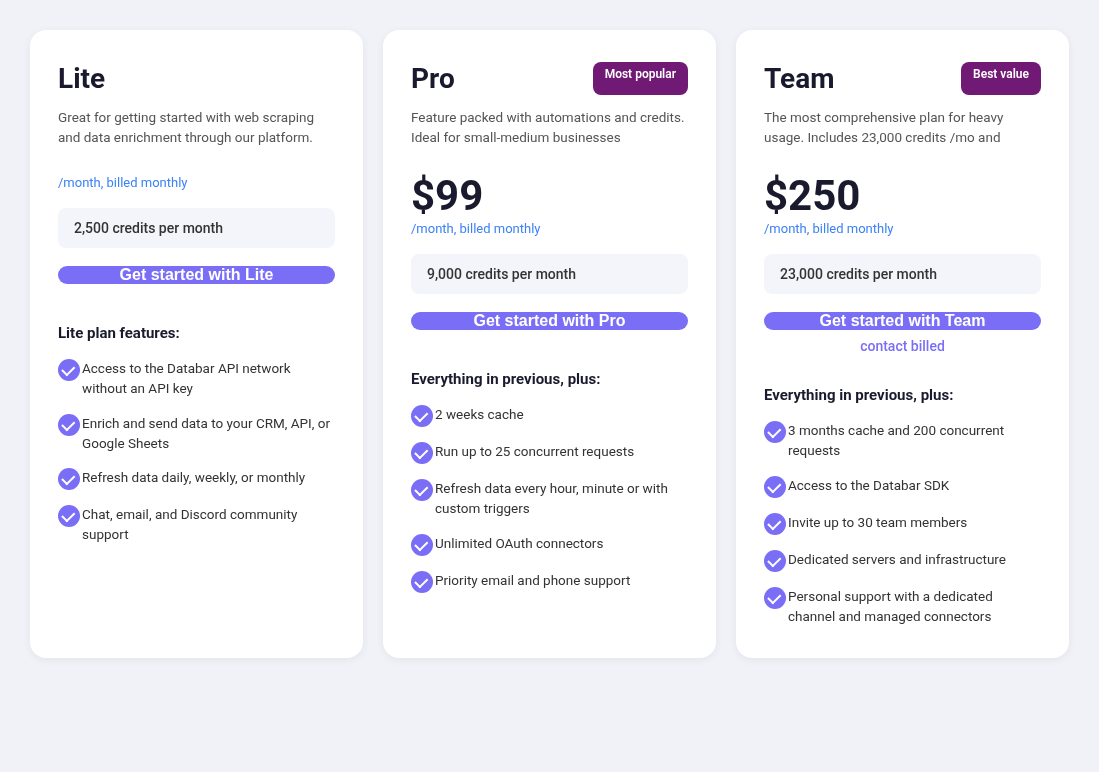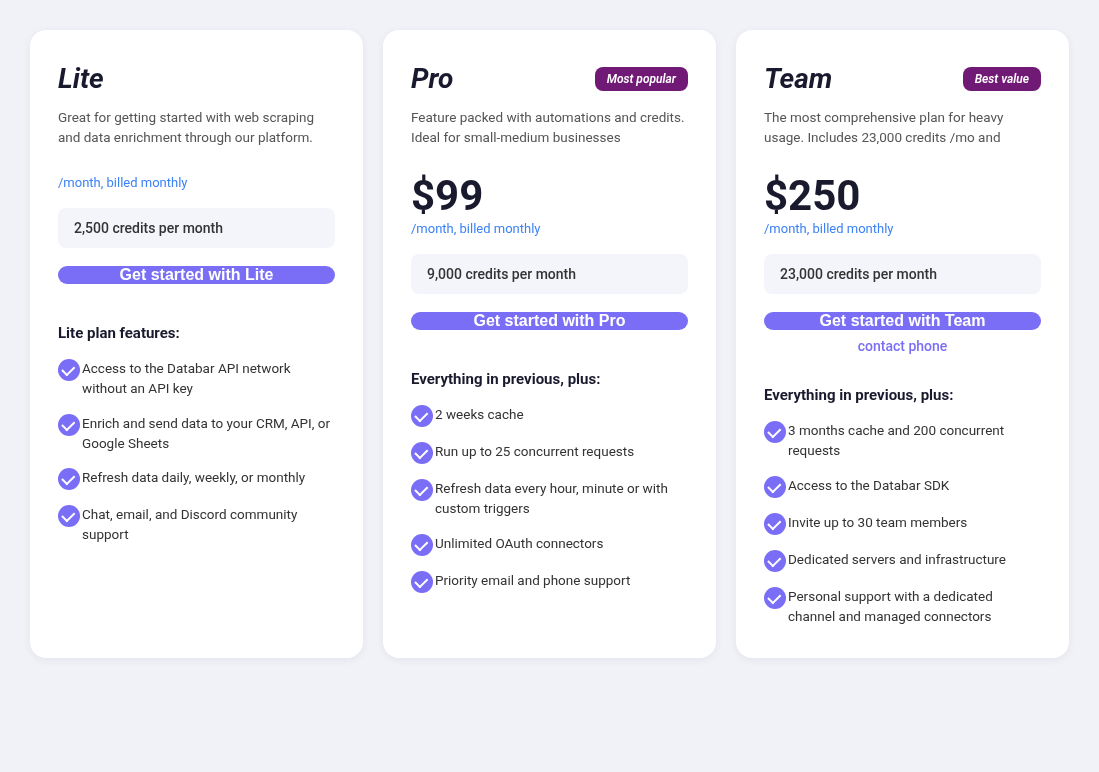--- a/index.html
+++ b/index.html
@@ -33,24 +33,22 @@
       flex: 1;
       box-shadow: 0 2px 8px rgba(0,0,0,0.06);
       position: relative;
       display: flex;
       flex-direction: column;
       gap: 0;
     }
 
     .plan-header {
       display: flex;
-      align-items: center;
       justify-content: space-between;
       margin-bottom: 12px;
-      font-style: italic;
     }
 
     .plan-name {
       font-size: 28px;
       font-weight: 700;
       color: #1a1a2e;
     }
 
     .badge {
       padding: 5px 12px;
@@ -240,21 +238,21 @@
     <div class="plan-card">
       <div class="plan-header">
         <div class="plan-name">Team</div>
         <div class="badge">Best value</div>
       </div>
       <div class="plan-description">The most comprehensive plan for heavy usage. Includes 23,000 credits /mo and</div>
       <div class="plan-price">$250</div>
       <div class="price-period">/month, billed monthly</div>
       <div class="credits-box">23,000 credits per month</div>
       <button class="cta-button">Get started with Team</button>
-      <span class="contact-sales">contact phone</span>
+      <span class="contact-sales">contact billed</span>
       <div class="features-title">Everything in previous, plus:</div>
       <ul class="feature-list">
         <li class="feature-item">
           <div class="check-icon"></div>
           <span class="feature-text">3 months cache and 200 concurrent requests</span>
         </li>
         <li class="feature-item">
           <div class="check-icon"></div>
           <span class="feature-text">Access to the Databar SDK</span>
         </li>

